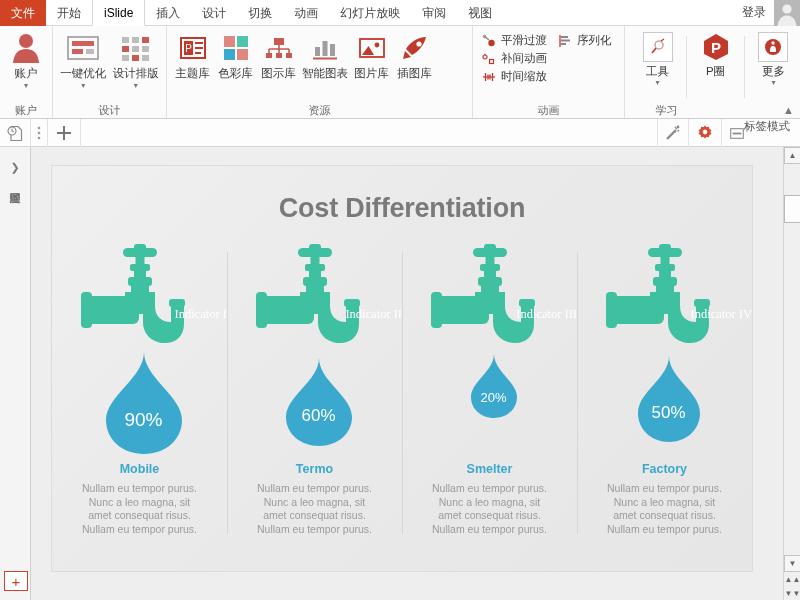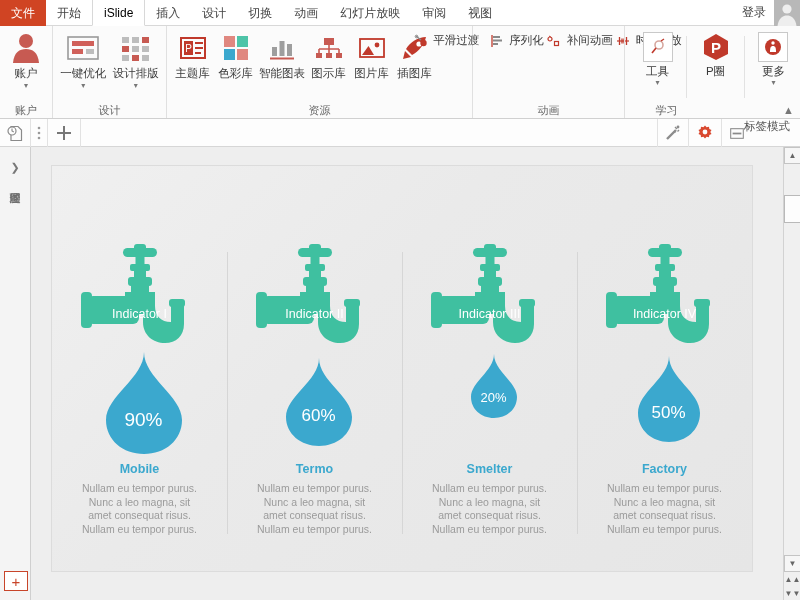--- a/index.html
+++ b/index.html
@@ -51,21 +51,21 @@
     display: flex; align-items: center; justify-content: center;
   }
   .rbtn {
     display: flex; flex-direction: column; align-items: center;
     width: 54px; padding-top: 2px; cursor: default;
   }
   .rbtn .ico { height: 34px; display: flex; align-items: center; justify-content: center; }
   .rbtn .lbl { font-size: 11.5px; color: #3a3a3a; margin-top: 1px; white-space: nowrap; }
   .rbtn .caret { font-size: 8px; color: #777; line-height: 8px; margin-top: 1px; }
 
-  .small-list { display: flex; flex-direction: row; justify-content: center;
+  .small-list { display: flex; flex-direction: column; justify-content: center;
     padding: 4px 6px 0 4px; gap: 3px; }
   .small-row { display: flex; align-items: center; gap: 5px; }
   .small-row .lbl { font-size: 11.5px; color: #3a3a3a; white-space: nowrap; }
   .small-ico { width: 15px; height: 15px; display:flex; align-items:center; justify-content:center; }
 
   .boxbtn {
     display: flex; flex-direction: column; align-items: center; width: 48px;
   }
   .boxbtn .framed {
     width: 30px; height: 30px; border: 1px solid #c9c9c9; background:#fff;
@@ -127,22 +127,22 @@
   .col + .col::before {
     content: ""; position: absolute; left: 0; top: 8px; width: 1px; height: 282px;
     background: #d6d6d6;
   }
   .faucet-wrap {
     position: absolute; top: 0; left: 0; width: 100%; height: 115px;
     display: flex; align-items: flex-start; justify-content: center;
   }
   .faucet-wrap svg { display: block; }
   .indicator-label {
-    position: absolute; top: 63px; left: 0; width: 100%; text-align: center;
-    font-size: 12.5px; color: #ffffff; pointer-events: none;
+    position: absolute; top: 63px; left: 0; width: 100%; text-align: right;
+    font-size: 12.5px; color: #ffffff; pointer-events: none; font-family: Liberation Serif, serif;
   }
   .drop-wrap {
     position: absolute; top: 108px; left: 0; width: 100%; height: 115px;
     display: flex; align-items: flex-start; justify-content: center;
   }
   .drop { position: relative; }
   .drop .pct {
     position: absolute; left: 0; width: 100%; text-align: center;
     color: #fff; font-weight: normal;
   }
@@ -272,42 +272,42 @@
           <span class="ico">
             <svg width="28" height="28" viewBox="0 0 28 28">
               <rect x="2" y="2" width="11" height="11" fill="#e08880"></rect>
               <rect x="15" y="2" width="11" height="11" fill="#4ec4a8"></rect>
               <rect x="2" y="15" width="11" height="11" fill="#3ba8ce"></rect>
               <rect x="15" y="15" width="11" height="11" fill="#e08880"></rect>
             </svg>
           </span>
           <span class="lbl">色彩库</span>
         </div>
-        <div class="rbtn" style="width:50px">
-          <span class="ico">
-            <svg width="30" height="28" viewBox="0 0 30 28">
-              <rect x="5" y="13" width="5" height="9" fill="#9e9e9e"></rect>
-              <rect x="12.5" y="7" width="5" height="15" fill="#9e9e9e"></rect>
-              <rect x="20" y="10" width="5" height="12" fill="#9e9e9e"></rect>
-              <rect x="3" y="23.5" width="24" height="2" fill="#c75a52"></rect>
-            </svg>
-          </span>
-          <span class="lbl">智能图表</span>
-        </div>
         <div class="rbtn" style="width:43px">
           <span class="ico">
             <svg width="30" height="28" viewBox="0 0 30 28">
               <rect x="10" y="4" width="10" height="7" fill="#c75a52"></rect>
               <path d="M15 11 V15 M5 15 H25 M5 15 V19 M15 15 V19 M25 15 V19" stroke="#c75a52" stroke-width="1.6" fill="none"></path>
               <rect x="2" y="19" width="6" height="5" fill="#c75a52"></rect>
               <rect x="12" y="19" width="6" height="5" fill="#c75a52"></rect>
               <rect x="22" y="19" width="6" height="5" fill="#c75a52"></rect>
             </svg>
           </span>
           <span class="lbl">图示库</span>
+        </div>
+        <div class="rbtn" style="width:50px">
+          <span class="ico">
+            <svg width="30" height="28" viewBox="0 0 30 28">
+              <rect x="5" y="13" width="5" height="9" fill="#9e9e9e"></rect>
+              <rect x="12.5" y="7" width="5" height="15" fill="#9e9e9e"></rect>
+              <rect x="20" y="10" width="5" height="12" fill="#9e9e9e"></rect>
+              <rect x="3" y="23.5" width="24" height="2" fill="#c75a52"></rect>
+            </svg>
+          </span>
+          <span class="lbl">智能图表</span>
         </div>
         <div class="rbtn" style="width:43px">
           <span class="ico">
             <svg width="30" height="28" viewBox="0 0 30 28">
               <rect x="3" y="5" width="24" height="18" fill="none" stroke="#c0392b" stroke-width="1.8"></rect>
               <circle cx="20" cy="11" r="2.4" fill="#c0392b"></circle>
               <path d="M5 21 L11.5 12 L17 21 Z" fill="#c0392b"></path>
             </svg>
           </span>
           <span class="lbl">图片库</span>
@@ -468,20 +468,21 @@
 
   <div class="leftrail">
     <div class="rail-arrow">❯</div>
     <div class="rail-vtext">图层管理</div>
     <div class="rail-plus">+</div>
   </div>
 
   <div class="stage">
     <div class="slide">
 
+      <div class="slide-title">Cost Differentiation</div>
 
       <div class="cols">
 
         <div class="col">
           <div class="faucet-wrap">
             <svg width="118" height="105" viewBox="0 0 118 105">
               <g fill="#3fc0a0">
                 <rect x="42" y="4" width="34" height="9" rx="4.5"></rect>
                 <rect x="53" y="0" width="12" height="9" rx="3"></rect>
                 <rect x="54.5" y="10" width="9" height="12"></rect>

